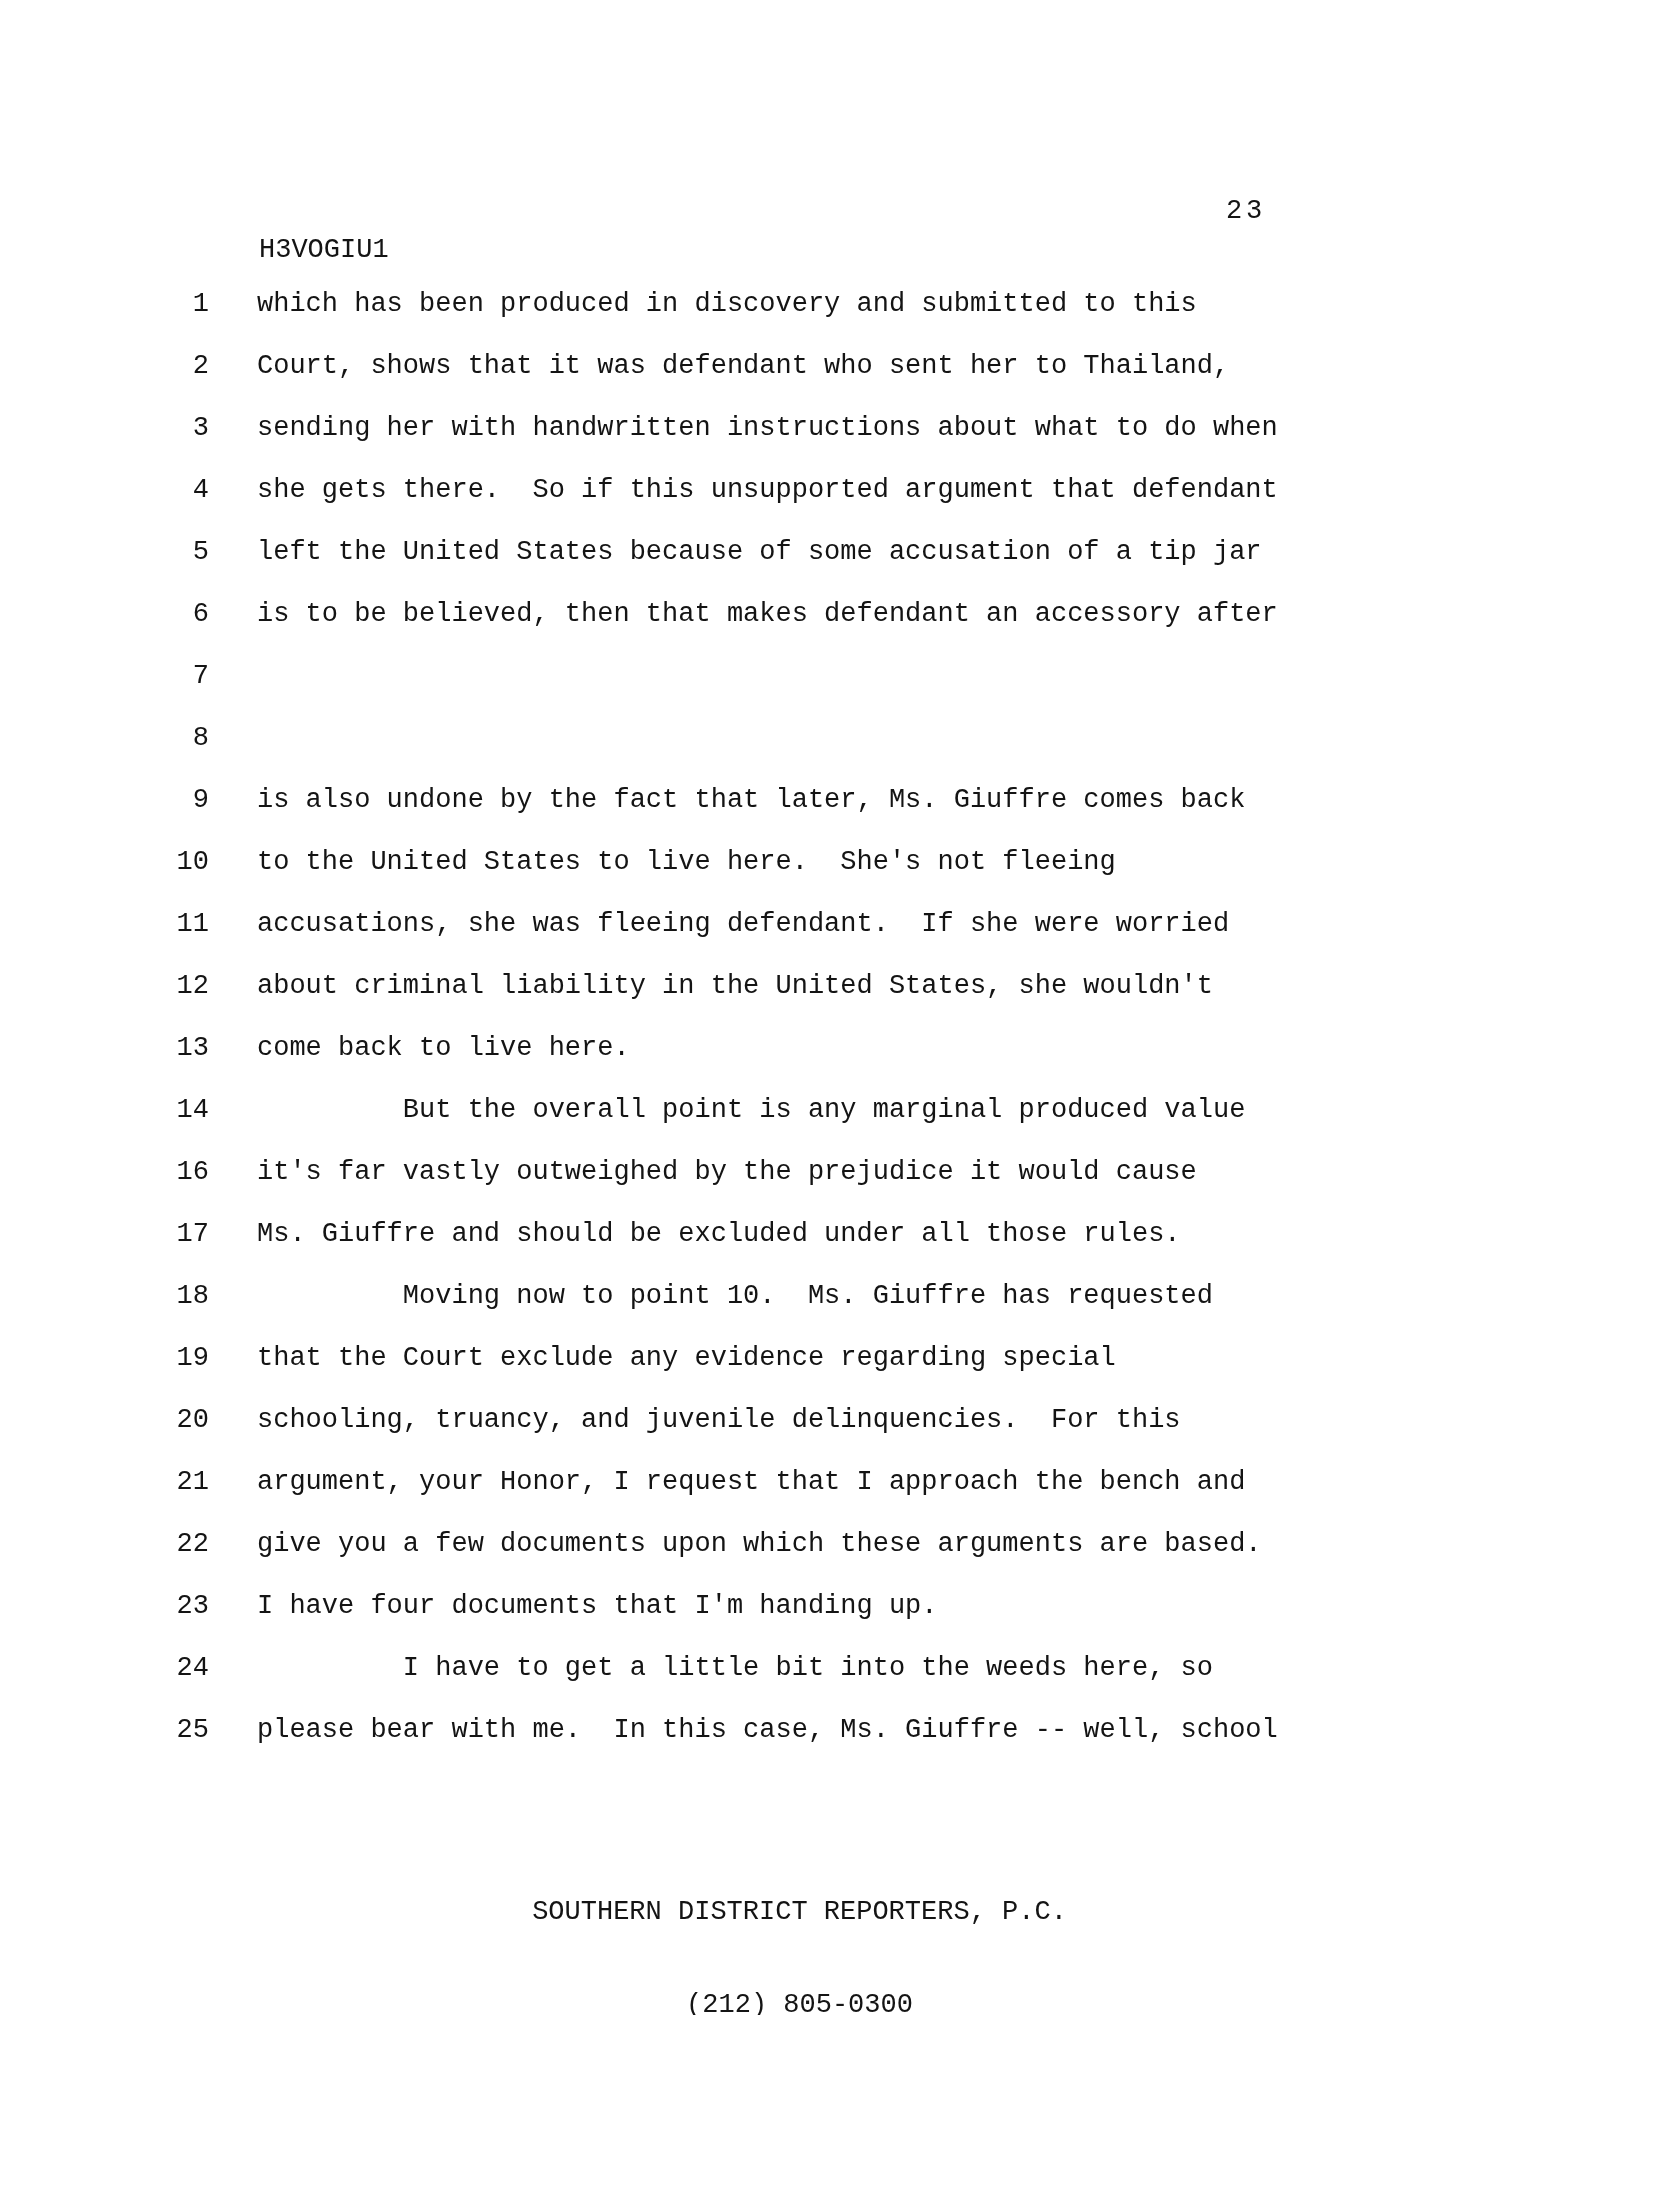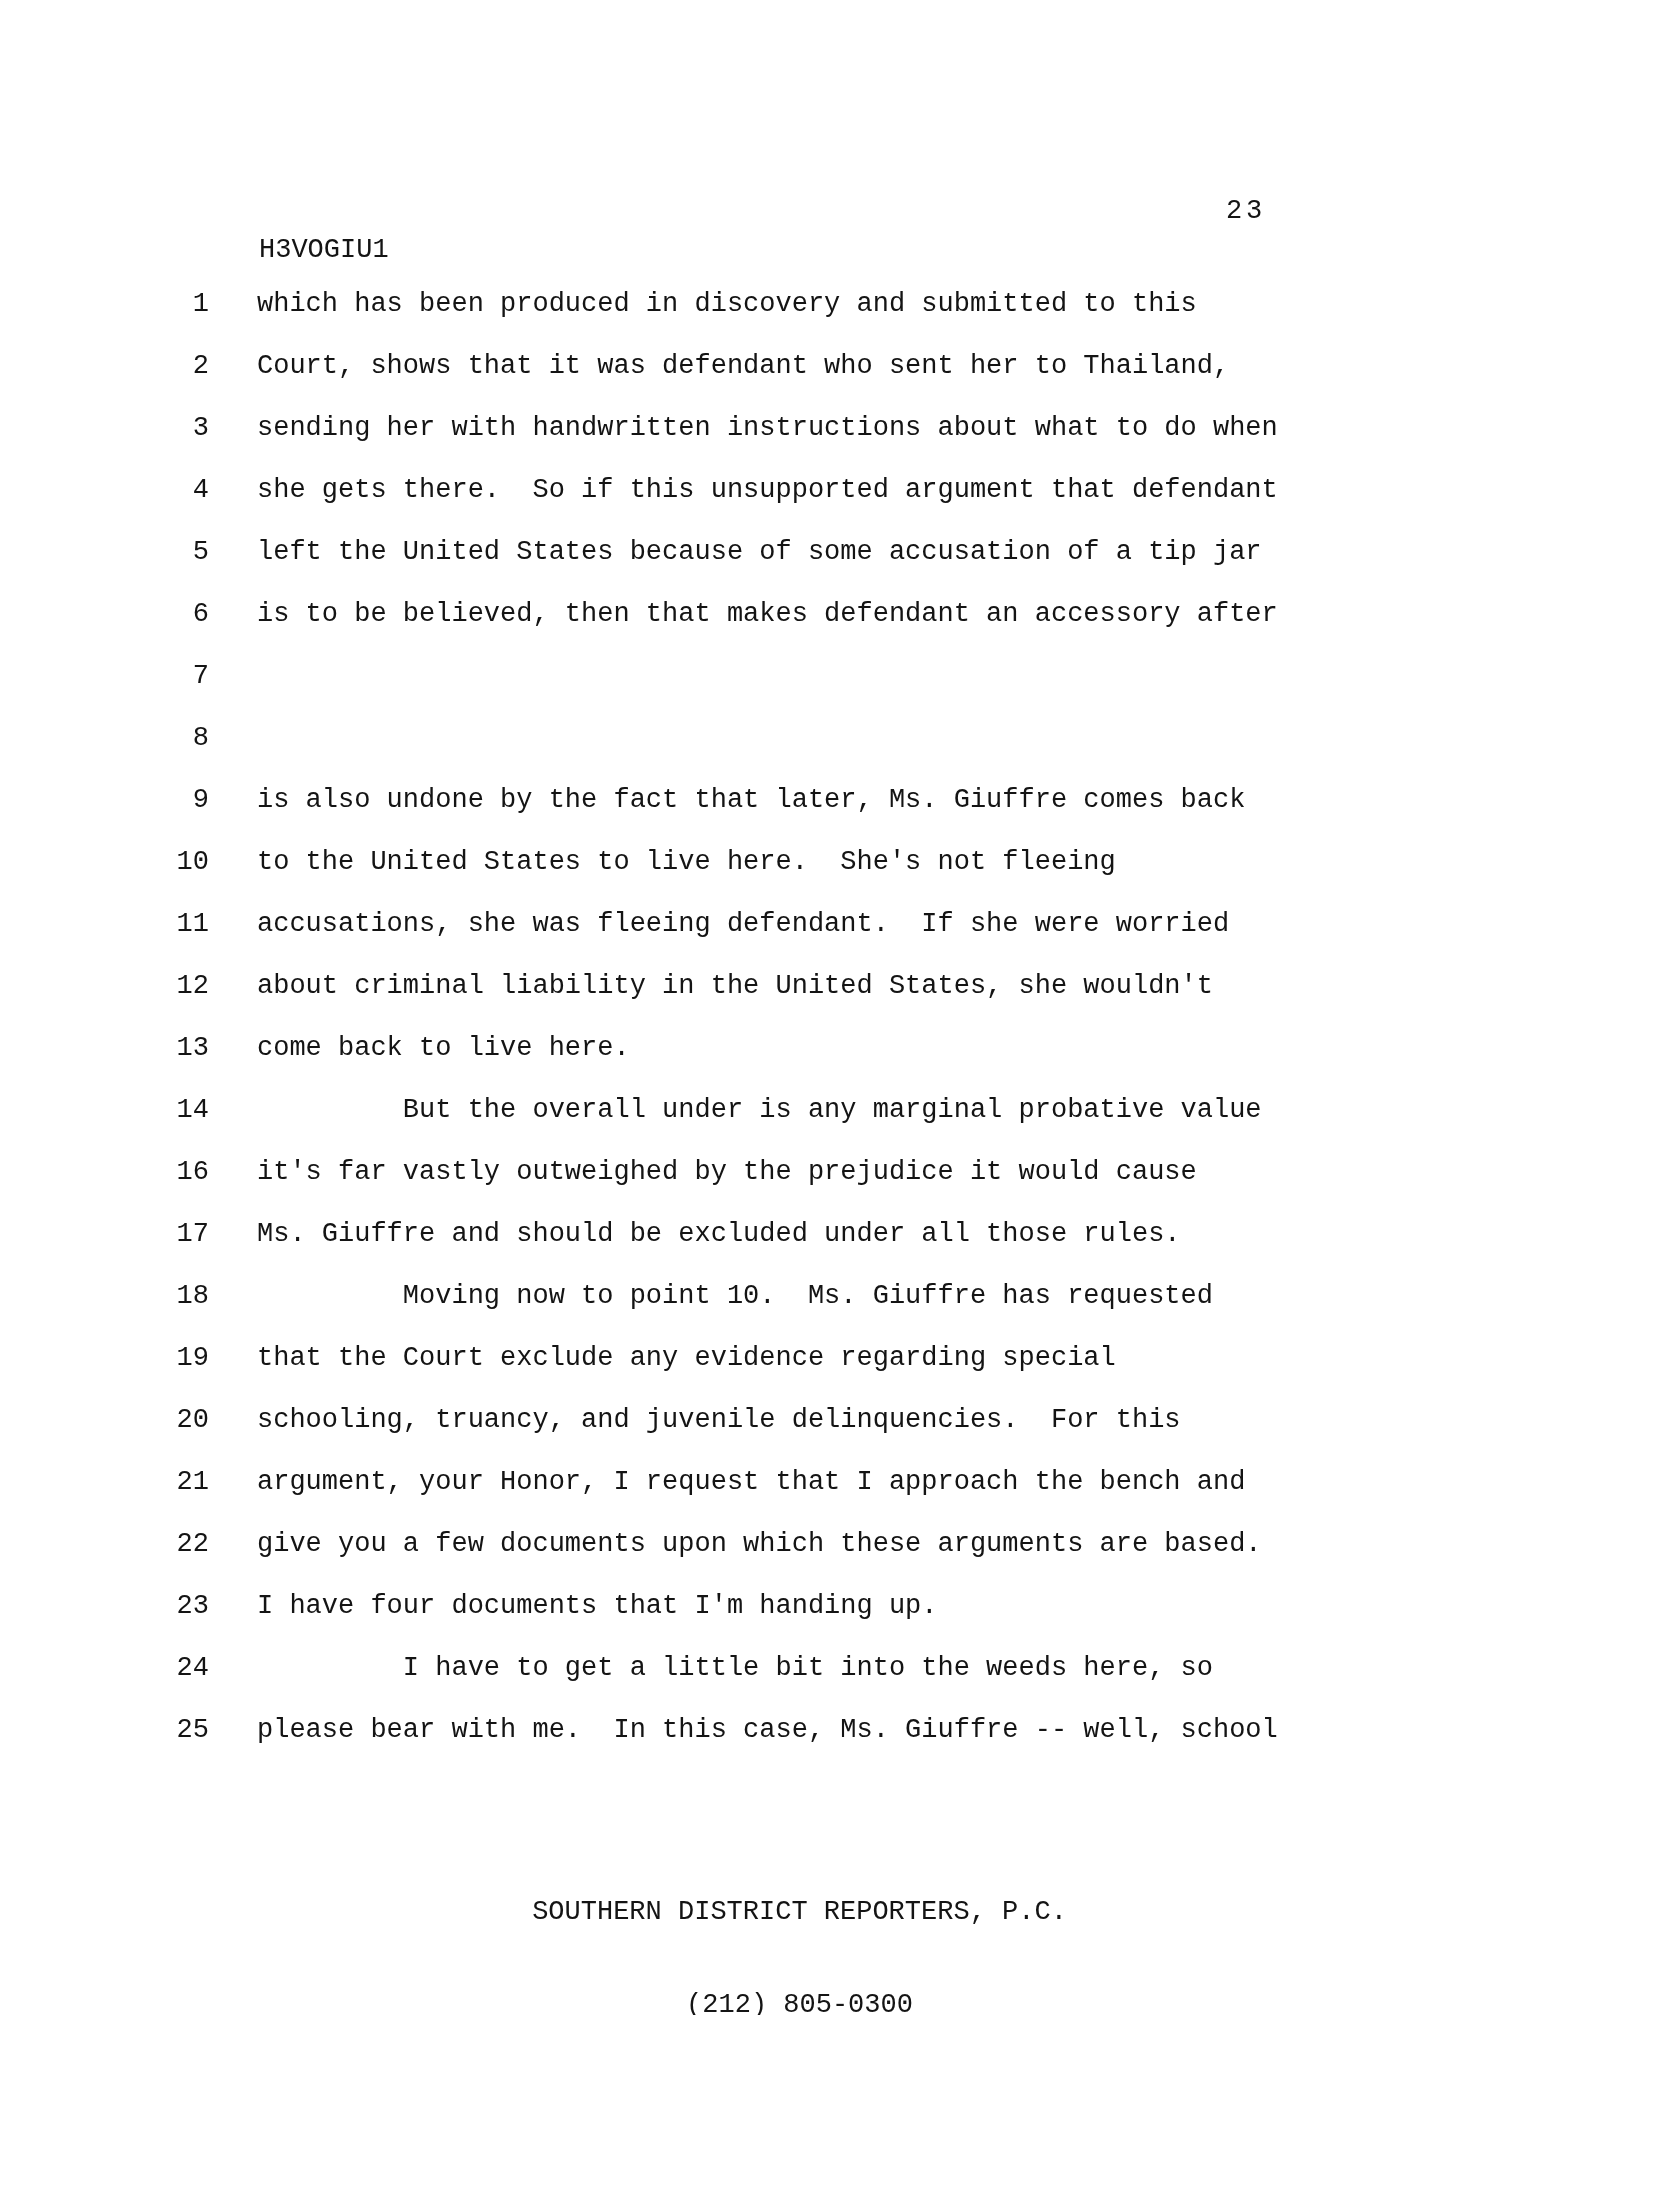--- a/index.html
+++ b/index.html
@@ -87,21 +87,21 @@
     <div class="t-row"><span class="t-num">4</span><span class="t-text">she gets there.  So if this unsupported argument that defendant</span></div>
     <div class="t-row"><span class="t-num">5</span><span class="t-text">left the United States because of some accusation of a tip jar</span></div>
     <div class="t-row"><span class="t-num">6</span><span class="t-text">is to be believed, then that makes defendant an accessory after</span></div>
     <div class="t-row"><span class="t-num">7</span></div>
     <div class="t-row"><span class="t-num">8</span></div>
     <div class="t-row"><span class="t-num">9</span><span class="t-text">is also undone by the fact that later, Ms. Giuffre comes back</span></div>
     <div class="t-row"><span class="t-num">10</span><span class="t-text">to the United States to live here.  She's not fleeing</span></div>
     <div class="t-row"><span class="t-num">11</span><span class="t-text">accusations, she was fleeing defendant.  If she were worried</span></div>
     <div class="t-row"><span class="t-num">12</span><span class="t-text">about criminal liability in the United States, she wouldn't</span></div>
     <div class="t-row"><span class="t-num">13</span><span class="t-text">come back to live here.</span></div>
-    <div class="t-row"><span class="t-num">14</span><span class="t-text">         But the overall under is any marginal probative value</span></div>
+    <div class="t-row"><span class="t-num">14</span><span class="t-text">         But the overall point is any marginal produced value</span></div>
     <div class="t-row"><span class="t-num">16</span><span class="t-text">it's far vastly outweighed by the prejudice it would cause</span></div>
     <div class="t-row"><span class="t-num">17</span><span class="t-text">Ms. Giuffre and should be excluded under all those rules.</span></div>
     <div class="t-row"><span class="t-num">18</span><span class="t-text">         Moving now to point 10.  Ms. Giuffre has requested</span></div>
     <div class="t-row"><span class="t-num">19</span><span class="t-text">that the Court exclude any evidence regarding special</span></div>
     <div class="t-row"><span class="t-num">20</span><span class="t-text">schooling, truancy, and juvenile delinquencies.  For this</span></div>
     <div class="t-row"><span class="t-num">21</span><span class="t-text">argument, your Honor, I request that I approach the bench and</span></div>
     <div class="t-row"><span class="t-num">22</span><span class="t-text">give you a few documents upon which these arguments are based.</span></div>
     <div class="t-row"><span class="t-num">23</span><span class="t-text">I have four documents that I'm handing up.</span></div>
     <div class="t-row"><span class="t-num">24</span><span class="t-text">         I have to get a little bit into the weeds here, so</span></div>
     <div class="t-row"><span class="t-num">25</span><span class="t-text">please bear with me.  In this case, Ms. Giuffre -- well, school</span></div>

